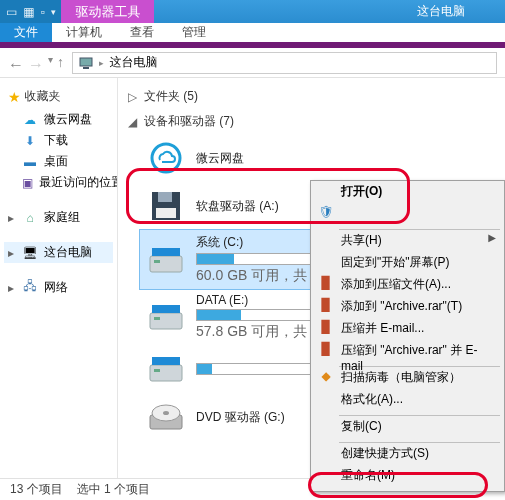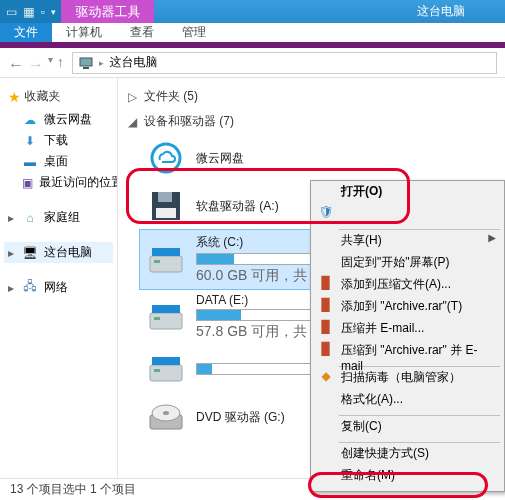--- a/index.html
+++ b/index.html
@@ -58,21 +58,21 @@
 
   
   .ctx { position: absolute; left: 310px; top: 180px; width: 195px; background: #f0f0f0; border: 1px solid #a0a0a0; box-shadow: 2px 2px 4px rgba(0,0,0,.3); z-index: 40; padding: 2px; }
   .ctx .mi { display: flex; align-items: flex-start; height: 22px; padding: 0 18px 0 28px; position: relative; cursor: default; }
   .ctx .mi .mico { position: absolute; left: 4px; width: 18px; display: flex; justify-content: center; }
   .ctx .mi .arrow { position: absolute; right: 6px; color: #555; font-size: 10px; }
   .ctx .mi.bold { font-weight: bold; }
   .ctx .sep { height: 1px; background: #c0c0c0; margin: 2px 2px 2px 26px; }
 
   
-  .status { position: absolute; bottom: 0; left: 0; right: 0; height: 22px; border-top: 1px solid #e1e1e1; display: flex; align-items: center; padding: 0 10px; color: #444; background: #fff; }
+  .status { position: absolute; bottom: 0; left: 0; right: 0; height: 22px; border-top: 1px solid #e1e1e1; display: flex; align-items: center; padding: 0 10px; gap: 14px; color: #444; background: #fff; }
 </style>
 </head>
 <body>
 
 <div class="titlebar">
   <div class="qat">
     <span>▭</span>
     <span>▦</span>
     <span>▫</span>
     <span style="font-size:9px">▾</span>

